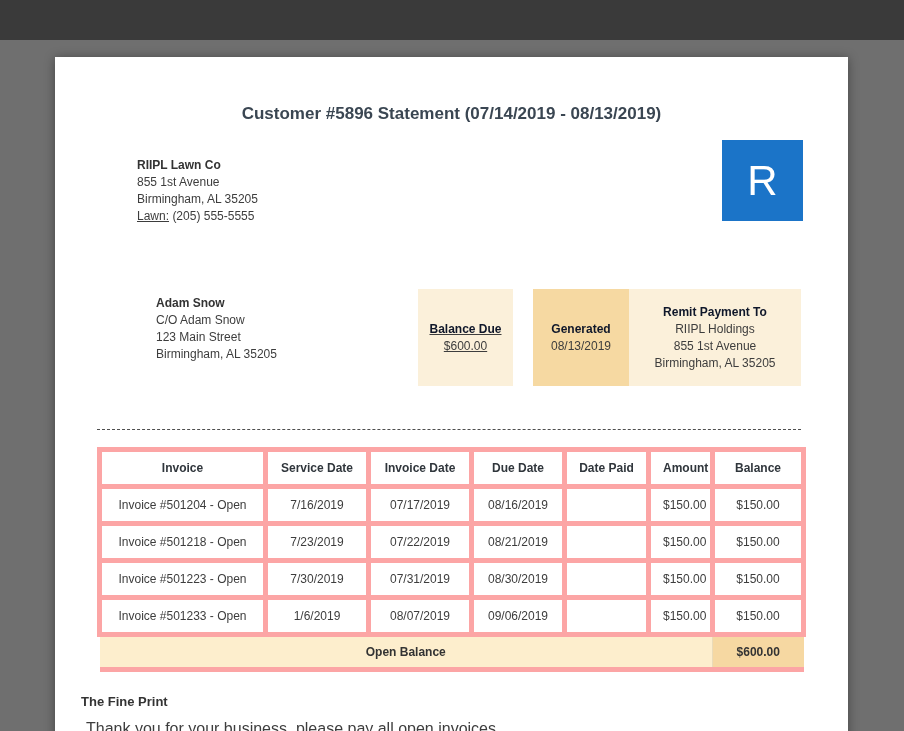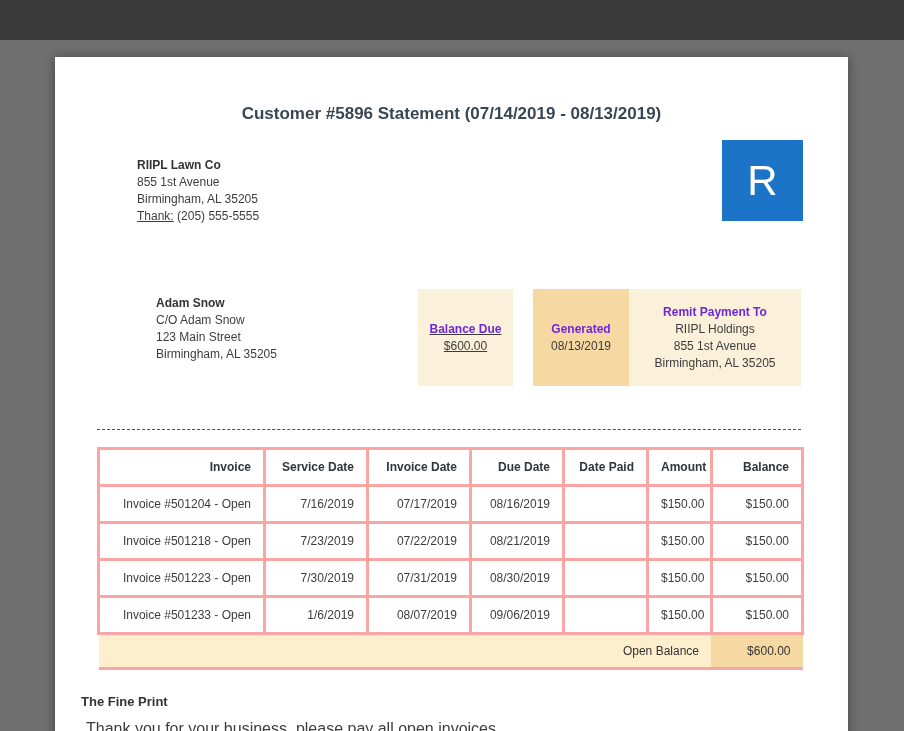--- a/index.html
+++ b/index.html
@@ -44,38 +44,38 @@
     position:absolute; left:363px; top:232px; width:383px; height:97px;
     display:flex; font-size:12px; color:#3d3d3d;
   }
   .sum-cell {
     display:flex; flex-direction:column; justify-content:center;
     align-items:center; text-align:center; line-height:17px;
   }
   .sum-balance  { width:95px; background:#fbf0da;text-decoration:underline; }
   .sum-generated{ width:96px; background:#f6d9a2;margin-left:20px; }
   .sum-remit    { flex:1;     background:#fbf0da; }
-  .sum-label { font-weight:700; color:#6d28d9; }
+  .sum-label { font-weight:700; color:#0f172a; }
   .dashed-sep {
     position:absolute; left:42px; top:372px; width:704px; height:0;
     border-top:1px dashed #4f4f4f;
   }
   table.invoice-table {
     position:absolute; left:42px; top:390px; width:704px;
     border-collapse:collapse; font-size:12px; color:#3d3d3d;
     table-layout:fixed;
   }
   .invoice-table th, .invoice-table td {
-    border:3px solid #fca5a5;
-    height:37px; padding:0 12px; text-align:right;
+    border:5px solid #fca5a5;
+    height:37px; padding:0 12px; text-align:center;
     overflow:hidden; white-space:nowrap;
   }
   .invoice-table th { font-weight:700; color:#30363c; }
   .total-row td {
-    background:#fdeecd; font-weight:400; color:#333;
+    background:#fdeecd; font-weight:700; color:#333;
     border-left:none; border-right:none; height:35px;
   }
   .total-row td.total-balance {
     background:#f6d8a2; border-left:1px solid #eadbb9;
   }
   .fine-print-heading {
     position:absolute; left:26px; top:637px;
     font-size:13px; font-weight:700; color:#333;
   }
   .fine-print-text {
@@ -90,21 +90,21 @@
 
 <div class="page">
 
   <div class="doc-title">Customer #5896 Statement (07/14/2019 - 08/13/2019)</div>
 
   <div class="company">
     <div class="name">RIIPL Lawn Co</div>
     <div>855 1st Avenue</div>
     <div>Birmingham, AL 35205</div>
     <div>
-      <span class="phone-label">Thank:</span>
+      <span class="phone-label">Lawn:</span>
       <span>(205) 555-5555</span>
     </div>
   </div>
 
   <div class="logo">
     <span>R</span>
   </div>
 
   <div class="customer">
     <div class="name">Adam Snow</div>

